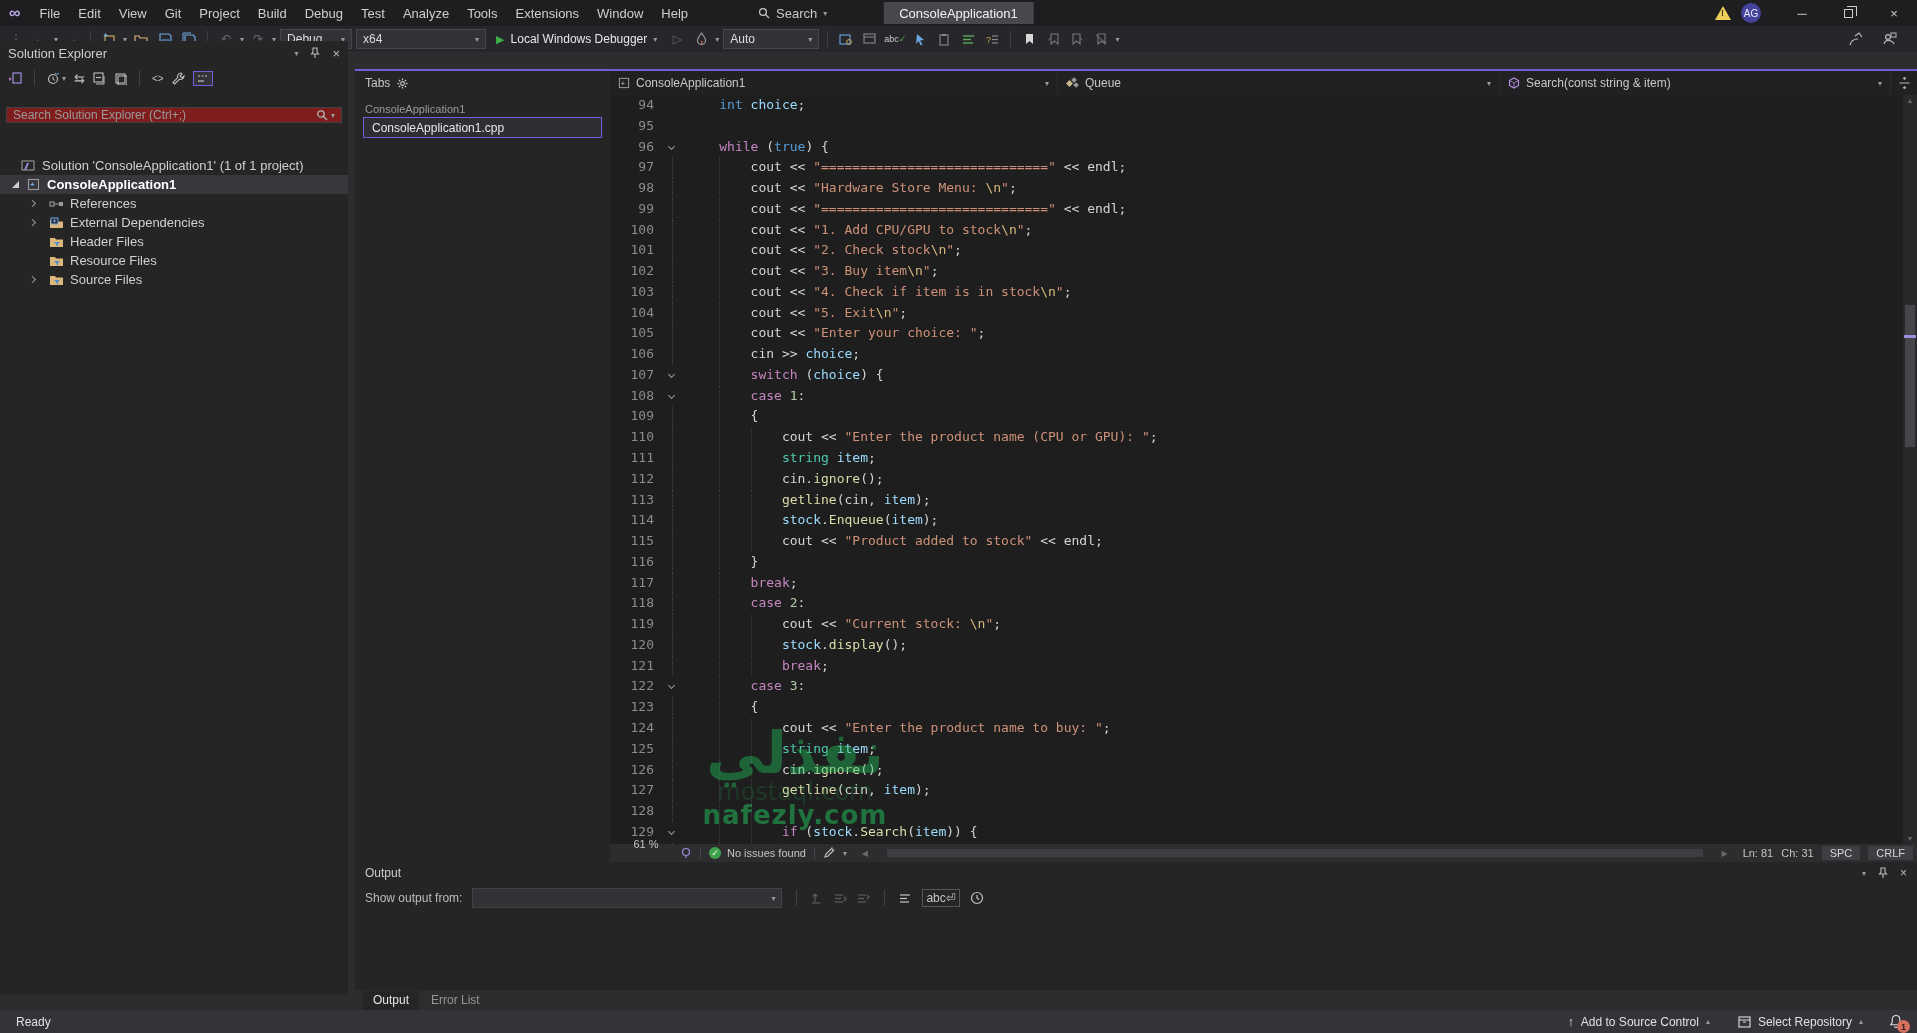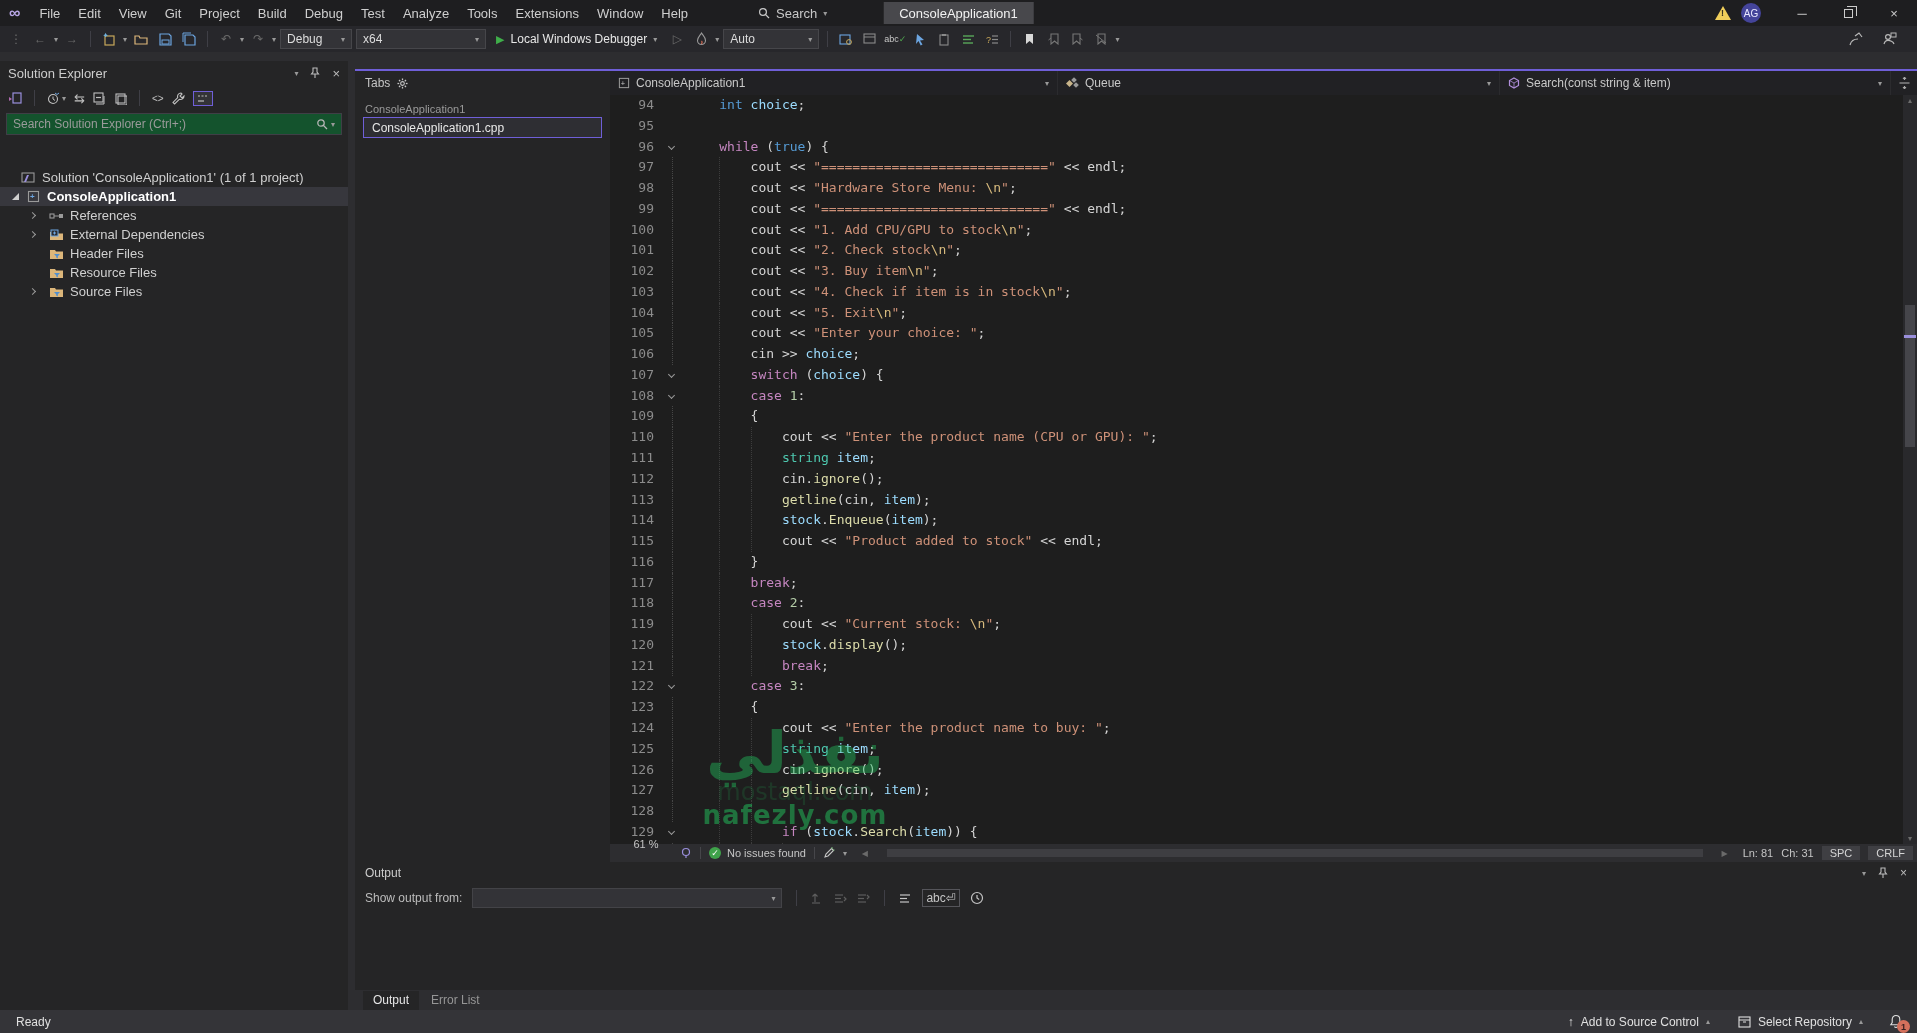--- a/index.html
+++ b/index.html
@@ -36,27 +36,27 @@
   .car { font-size:8px; color:#999; }
   .sel { background:#333337; border:1px solid #46464a; height:20px; display:flex; align-items:center;
          padding:0 6px; gap:8px; color:#dddddd; }
   .sel .car { margin-left:auto; }
   #sel-config { width:72px; } #sel-platform { width:130px; } #sel-auto { width:96px; }
   #run-btn { display:flex; align-items:center; gap:6px; padding:0 6px; height:22px; color:#e7e7e7; }
   #run-btn .play { color:#3fae4a; font-size:11px; }
   #toolbar-right { margin-left:auto; display:flex; gap:14px; padding-right:12px; color:#b9b9b9; }
 
   
-  #se { position:absolute; left:0; top:61px; width:348px; height:954px; background:#252526; font-size:13px; }
+  #se { position:absolute; left:0; top:41px; width:348px; height:954px; background:#252526; font-size:13px; }
   #se-header { height:24px; display:flex; align-items:center; padding:0 8px; color:#cccccc; }
   #se-header .hicons { margin-left:auto; display:flex; gap:12px; align-items:center; color:#bdbdbd; }
   #se-toolbar { height:26px; display:flex; align-items:center; gap:8px; padding:0 8px; color:#c0c0c0; }
   .seico { display:inline-flex; align-items:center; gap:2px; }
   .boxed-active { border:1px solid #6f5fd8; background:#333337; padding:1px 3px; }
-  #se-search { margin:2px 6px; height:22px; background:#14532d; border:1px solid #3f3f46; display:flex;
+  #se-search { margin:16px 6px; height:16px; background:#7f1d1d; border:1px solid #3f3f46; display:flex;
                align-items:center; padding:0 6px; color:#9a9a9a; font-size:12px; }
   #se-search .sicons { margin-left:auto; display:flex; align-items:center; gap:3px; color:#b5b5b5; }
   #se-tree { margin-top:4px; }
   .trow { height:19px; display:flex; align-items:center; color:#d0d0d0; white-space:nowrap; }
   .trow.sel-row { background:#37373d; color:#ffffff; font-weight:bold; }
   .exp-open { width:0; height:0; border-bottom:7px solid #cfcfcf; border-left:7px solid transparent; }
   .cv { display:inline-block; width:5px; height:5px; border-right:1px solid currentColor;
         border-bottom:1px solid currentColor; transform:rotate(-45deg); }
   .cv.down { transform:rotate(45deg); }
   .tree-svg { display:inline-flex; width:16px; justify-content:center; }

